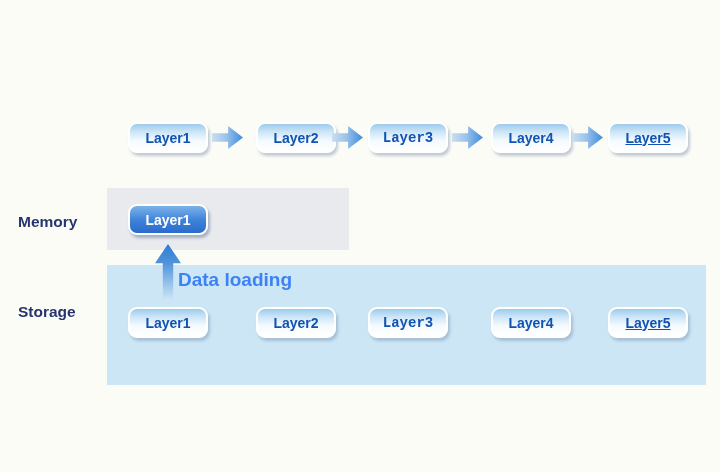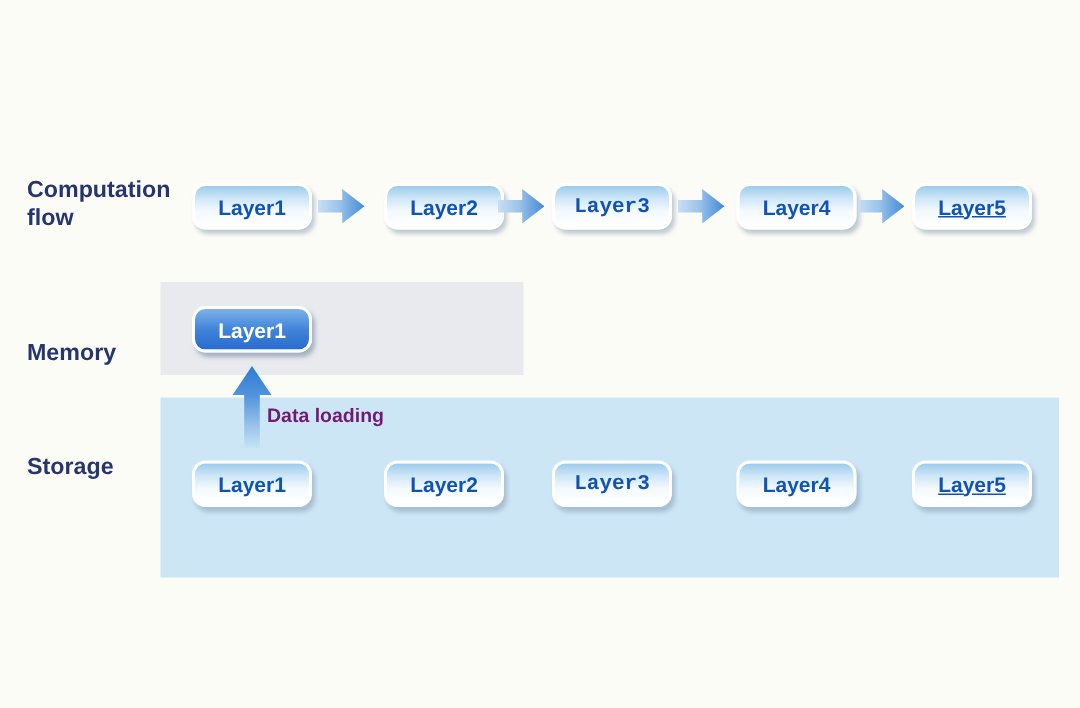--- a/index.html
+++ b/index.html
@@ -16,21 +16,21 @@
   }
   .row-label {
     position: absolute;
     left: 18px;
     color: #26356e;
     font-size: 15.5px;
     font-weight: 600;
     line-height: 19px;
   }
   #label-computation { top: 117px; width: 100px; }
-  #label-memory { top: 226px; }
+  #label-memory { top: 212px; }
   #label-storage { top: 302px; }
 
   .panel { position: absolute; }
   #memory-box {
     left: 107px; top: 188px;
     width: 242px; height: 62px;
     background: #e9eaee;
   }
   #storage-box {
     left: 107px; top: 265px;
@@ -77,34 +77,33 @@
   #up-arrow {
     position: absolute;
     left: 155px; top: 244px;
     width: 26px; height: 55px;
     background: linear-gradient(180deg, #2e7bd3 0%, #4f93dc 35%, #9dc6ec 75%, #c9e3f5 100%);
     clip-path: polygon(50% 0%, 100% 35%, 70% 35%, 70% 100%, 30% 100%, 30% 35%, 0% 35%);
   }
   #data-loading-label {
     position: absolute;
     left: 178px; top: 269px;
-    color: #701a75;
-    font-size: 13px;
+    color: #3b82f6;
+    font-size: 19px;
     font-weight: bold;
   }
 
   
   .storage-chip { top: 307px; }
 </style>
 </head>
 <body>
 
 <div id="stage">
 
-  <div class="row-label" id="label-computation">Computation flow</div>
   <div class="row-label" id="label-memory">Memory</div>
   <div class="row-label" id="label-storage">Storage</div>
 
   <div class="panel" id="memory-box"></div>
   <div class="panel" id="storage-box"></div>
 
   <div class="chip flow-chip fx1">Layer1</div>
   <div class="flow-arrow ax1"></div>
   <div class="chip flow-chip fx2">Layer2</div>
   <div class="flow-arrow ax2"></div>

